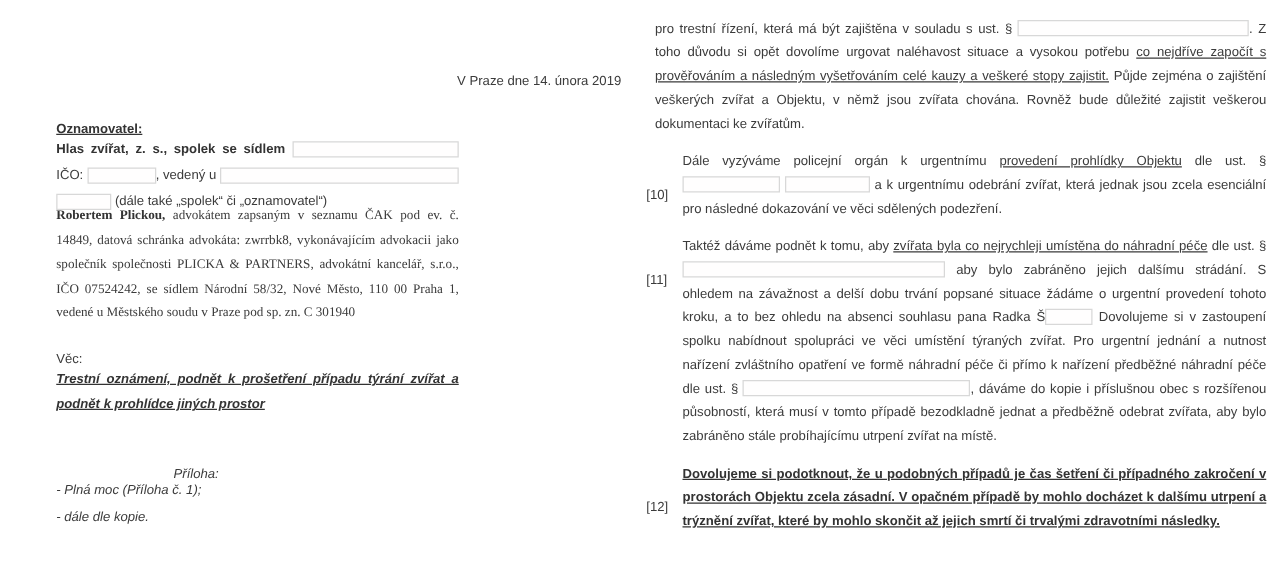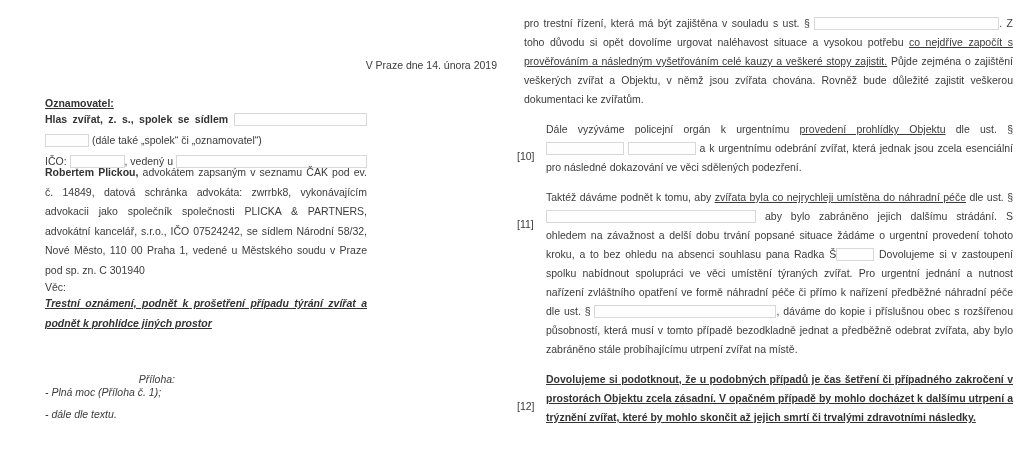--- a/index.html
+++ b/index.html
@@ -21,21 +21,21 @@
   .lbl { width: 130px; flex: none; }
   .lbl-ind { padding-left: 9px; }
   .fcontent { width: 322px; flex: none; }
 
   .fline { display: flex; align-items: center; line-height: 21px; height: 21px; }
   .fline span { white-space: pre; }
   .fline .rd { align-self: center; }
   .fline .rd-fill { flex: 1; }
   .fline .sb { word-spacing: 2.5px; }
 
-  .zbody { text-align: justify; line-height: 19.5px; }
+  .zbody { text-align: justify; line-height: 19.5px; font-family: Liberation Serif, serif; }
   .vbody { text-align: justify; line-height: 20px; }
   .pline { line-height: 14px; margin-bottom: 8px; }
 
   
   .rightcol { position: absolute; left: 517px; top: 14px; width: 496px; }
   .para { position: relative; padding-left: 29px; text-align: justify; line-height: 19px; margin-bottom: 11px; }
   .para-plain { padding-left: 7px; }
   .pnum { position: absolute; left: 0; top: 0; margin-top: 27px; }
 
   
@@ -65,46 +65,46 @@
     <div class="date">V Praze dne 14. února 2019</div>
 
     <div class="frow" style="top:57px">
       <div class="lbl sbu">Oznamovatel:</div>
       <div class="fcontent">
         <div class="fline">
             <span class="sb">Hlas zvířat, z. s., spolek se sídlem </span>
             <span class="rd rd-fill"></span>
           </div>
         <div class="fline">
-            <span class="rd" style="width: 44px;"></span>
-            <span class="sr"> (dále také „spolek“ či „oznamovatel“)</span>
-          </div>
-        <div class="fline">
             <span class="sr">IČO: </span>
             <span class="rd" style="width: 55px;"></span>
             <span class="sr">, vedený u </span>
             <span class="rd rd-fill"></span>
+          </div>
+        <div class="fline">
+            <span class="rd" style="width: 44px;"></span>
+            <span class="sr"> (dále také „spolek“ či „oznamovatel“)</span>
           </div>
       </div>
     </div>
 
     <div class="frow" style="top:123px">
       <div class="fcontent zbody"><span class="sb">Robertem Plickou, </span><span class="sr">advokátem zapsaným v seznamu ČAK pod ev. č. 14849, datová schránka advokáta: zwrrbk8, vykonávajícím advokacii jako společník společnosti PLICKA &amp; PARTNERS, advokátní kancelář, s.r.o., IČO 07524242, se sídlem Národní 58/32, Nové Město, 110 00 Praha 1, vedené u Městského soudu v Praze pod sp. zn. C 301940</span></div>
     </div>
 
     <div class="frow" style="top:241px">
       <div class="lbl">Věc:</div>
       <div class="fcontent vbody"><span class="sbiu">Trestní oznámení, podnět k prošetření případu týrání zvířat a podnět k prohlídce jiných prostor</span></div>
     </div>
 
     <div class="frow" style="top:333px">
       <div class="lbl si">Příloha:</div>
       <div class="fcontent">
         <div class="pline"><span class="si">- Plná moc (Příloha č. 1);</span></div>
-        <div class="pline"><span class="si">- dále dle textu.</span></div>
+        <div class="pline"><span class="si">- dále dle kopie.</span></div>
       </div>
     </div>
 
   </div>
 
   <div class="rightcol">
     <div>
         <div class="para para-plain"><span><span class="sr">pro trestní řízení, která má být zajištěna v souladu s ust. § </span><span class="rd" style="width: 185px;"></span><span class="sr">. Z toho důvodu si opět dovolíme urgovat naléhavost situace a vysokou potřebu </span><span class="su">co nejdříve započít s prověřováním a následným vyšetřováním celé kauzy a veškeré stopy zajistit.</span><span class="sr"> Půjde zejména o zajištění veškerých zvířat a Objektu, v němž jsou zvířata chována. Rovněž bude důležité zajistit veškerou dokumentaci ke zvířatům.</span></span></div>
         <div class="para"><span class="pnum">[10]</span><span><span class="sr">Dále vyzýváme policejní orgán k urgentnímu </span><span class="su">provedení prohlídky Objektu</span><span class="sr"> dle ust. § </span><span class="rd" style="width: 78px;"></span><span class="sr"> </span><span class="rd" style="width: 68px;"></span><span class="sr"> a k urgentnímu odebrání zvířat, která jednak jsou zcela esenciální pro následné dokazování ve věci sdělených podezření.</span></span></div>
         <div class="para"><span class="pnum">[11]</span><span><span class="sr">Taktéž dáváme podnět k tomu, aby </span><span class="su">zvířata byla co nejrychleji umístěna do náhradní péče</span><span class="sr"> dle ust. § </span><span class="rd" style="width: 210px;"></span><span class="sr"> aby bylo zabráněno jejich dalšímu strádání. S ohledem na závažnost a delší dobu trvání popsané situace žádáme o urgentní provedení tohoto kroku, a to bez ohledu na absenci souhlasu pana Radka Š</span><span class="rd" style="width: 38px;"></span><span class="sr"> Dovolujeme si v zastoupení spolku nabídnout spolupráci ve věci umístění týraných zvířat. Pro urgentní jednání a nutnost nařízení zvláštního opatření ve formě náhradní péče či přímo k nařízení předběžné náhradní péče dle ust. § </span><span class="rd" style="width: 182px;"></span><span class="sr">, dáváme do kopie i příslušnou obec s rozšířenou působností, která musí v tomto případě bezodkladně jednat a předběžně odebrat zvířata, aby bylo zabráněno stále probíhajícímu utrpení zvířat na místě.</span></span></div>

